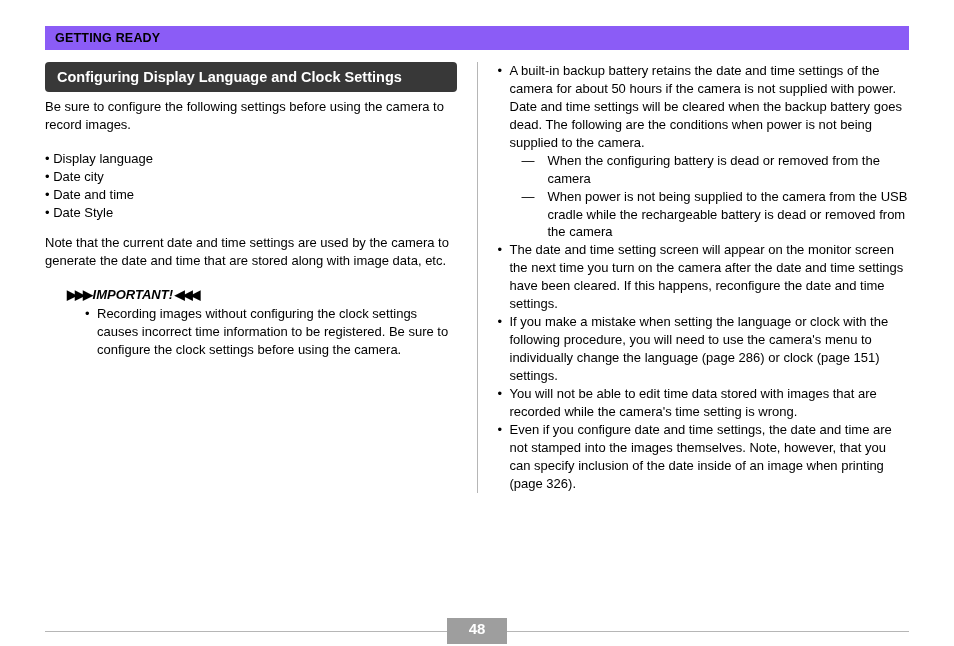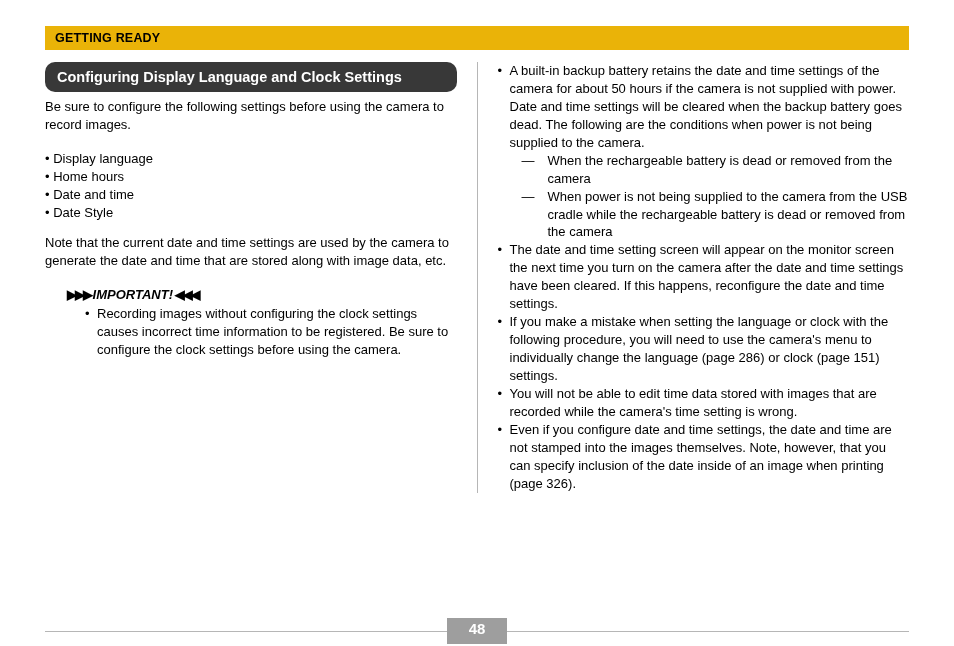--- a/index.html
+++ b/index.html
@@ -1,23 +1,23 @@
 <!DOCTYPE html>
 <html><head>
 <meta charset="utf-8">
 <style>
   html,body{margin:0;padding:0;background:#fff;font-family:Arial,Helvetica,sans-serif;color:#000}
   .page{width:954px;height:646px;position:relative;box-sizing:border-box;padding:26px 45px 0 45px}
-  .top-bar{background:#eab308;height:24px;line-height:24px;padding-left:10px;font:700 12.5px/24px Arial;letter-spacing:.2px}
+  .top-bar{background:#8b5cf6;height:24px;line-height:24px;padding-left:10px;font:700 12.5px/24px Arial;letter-spacing:.2px}
   .cols{display:flex;margin-top:12px}
   .col{flex:1 1 50%;box-sizing:border-box}
   .col-l{padding-right:18px}
   .col-r{padding-left:18px}
   .divider{width:1px;background:#b6b6b6;align-self:stretch;margin:0 2px}
-  .section-head{background:#383838;color:#fff;border-radius:10px;padding:6px 12px;font:700 14.5px/1.25 Arial;margin-bottom:6px}
+  .section-head{background:#383838;color:#fff;border-radius:4px;padding:6px 12px;font:700 14.5px/1.25 Arial;margin-bottom:6px}
   .body{font:13px/1.38 Arial}
   .para{margin:2px 0 12px 0}
   .ul{margin:16px 0 12px 0;padding:0;list-style:none}
   .ul li{padding-left:0}
   .ul li::before{content:"• ";}
   .il .row{display:flex}
   .il .bull{flex:0 0 12px}
   .il .txt{flex:1}
   .sub .row .bull{flex:0 0 26px;white-space:nowrap}
   .sub{margin:0;padding:0;list-style:none}
@@ -42,21 +42,21 @@
   </div>
 
   <div class="cols">
 
     <div class="col col-l">
       <div class="section-head">Configuring Display Language and Clock Settings</div>
       <div class="body">
         <p class="para">Be sure to configure the following settings before using the camera to record images.</p>
         <ul class="ul">
           <li>Display language</li>
-          <li>Home hours</li>
+          <li>Date city</li>
           <li>Date and time</li>
           <li>Date Style</li>
         </ul>
         <p class="para">Note that the current date and time settings are used by the camera to generate the date and time that are stored along with image data, etc.</p>
 
         <div class="important-line">
           <span class="orn">▶▶▶&nbsp;</span>
           <span>IMPORTANT!</span>
           <span class="orn">&nbsp;◀◀◀</span>
         </div>
@@ -72,21 +72,21 @@
     <div class="divider"></div>
 
     <div class="col col-r body il">
       <div class="row">
         <div class="bull">•</div>
         <div class="txt">
           <span>A built-in backup battery retains the date and time settings of the camera for about 50 hours if the camera is not supplied with power. Date and time settings will be cleared when the backup battery goes dead. The following are the conditions when power is not being supplied to the camera.</span>
           <ul class="sub sub-inner">
             <li class="row">
               <div class="bull">—</div>
-              <div class="txt">When the rechargeable battery is dead or removed from the camera</div>
+              <div class="txt">When the configuring battery is dead or removed from the camera</div>
             </li>
             <li class="row">
               <div class="bull">—</div>
               <div class="txt">When power is not being supplied to the camera from the USB cradle while the rechargeable battery is dead or removed from the camera</div>
             </li>
           </ul>
         </div>
       </div>
       <div class="row">
         <div class="bull">•</div>

